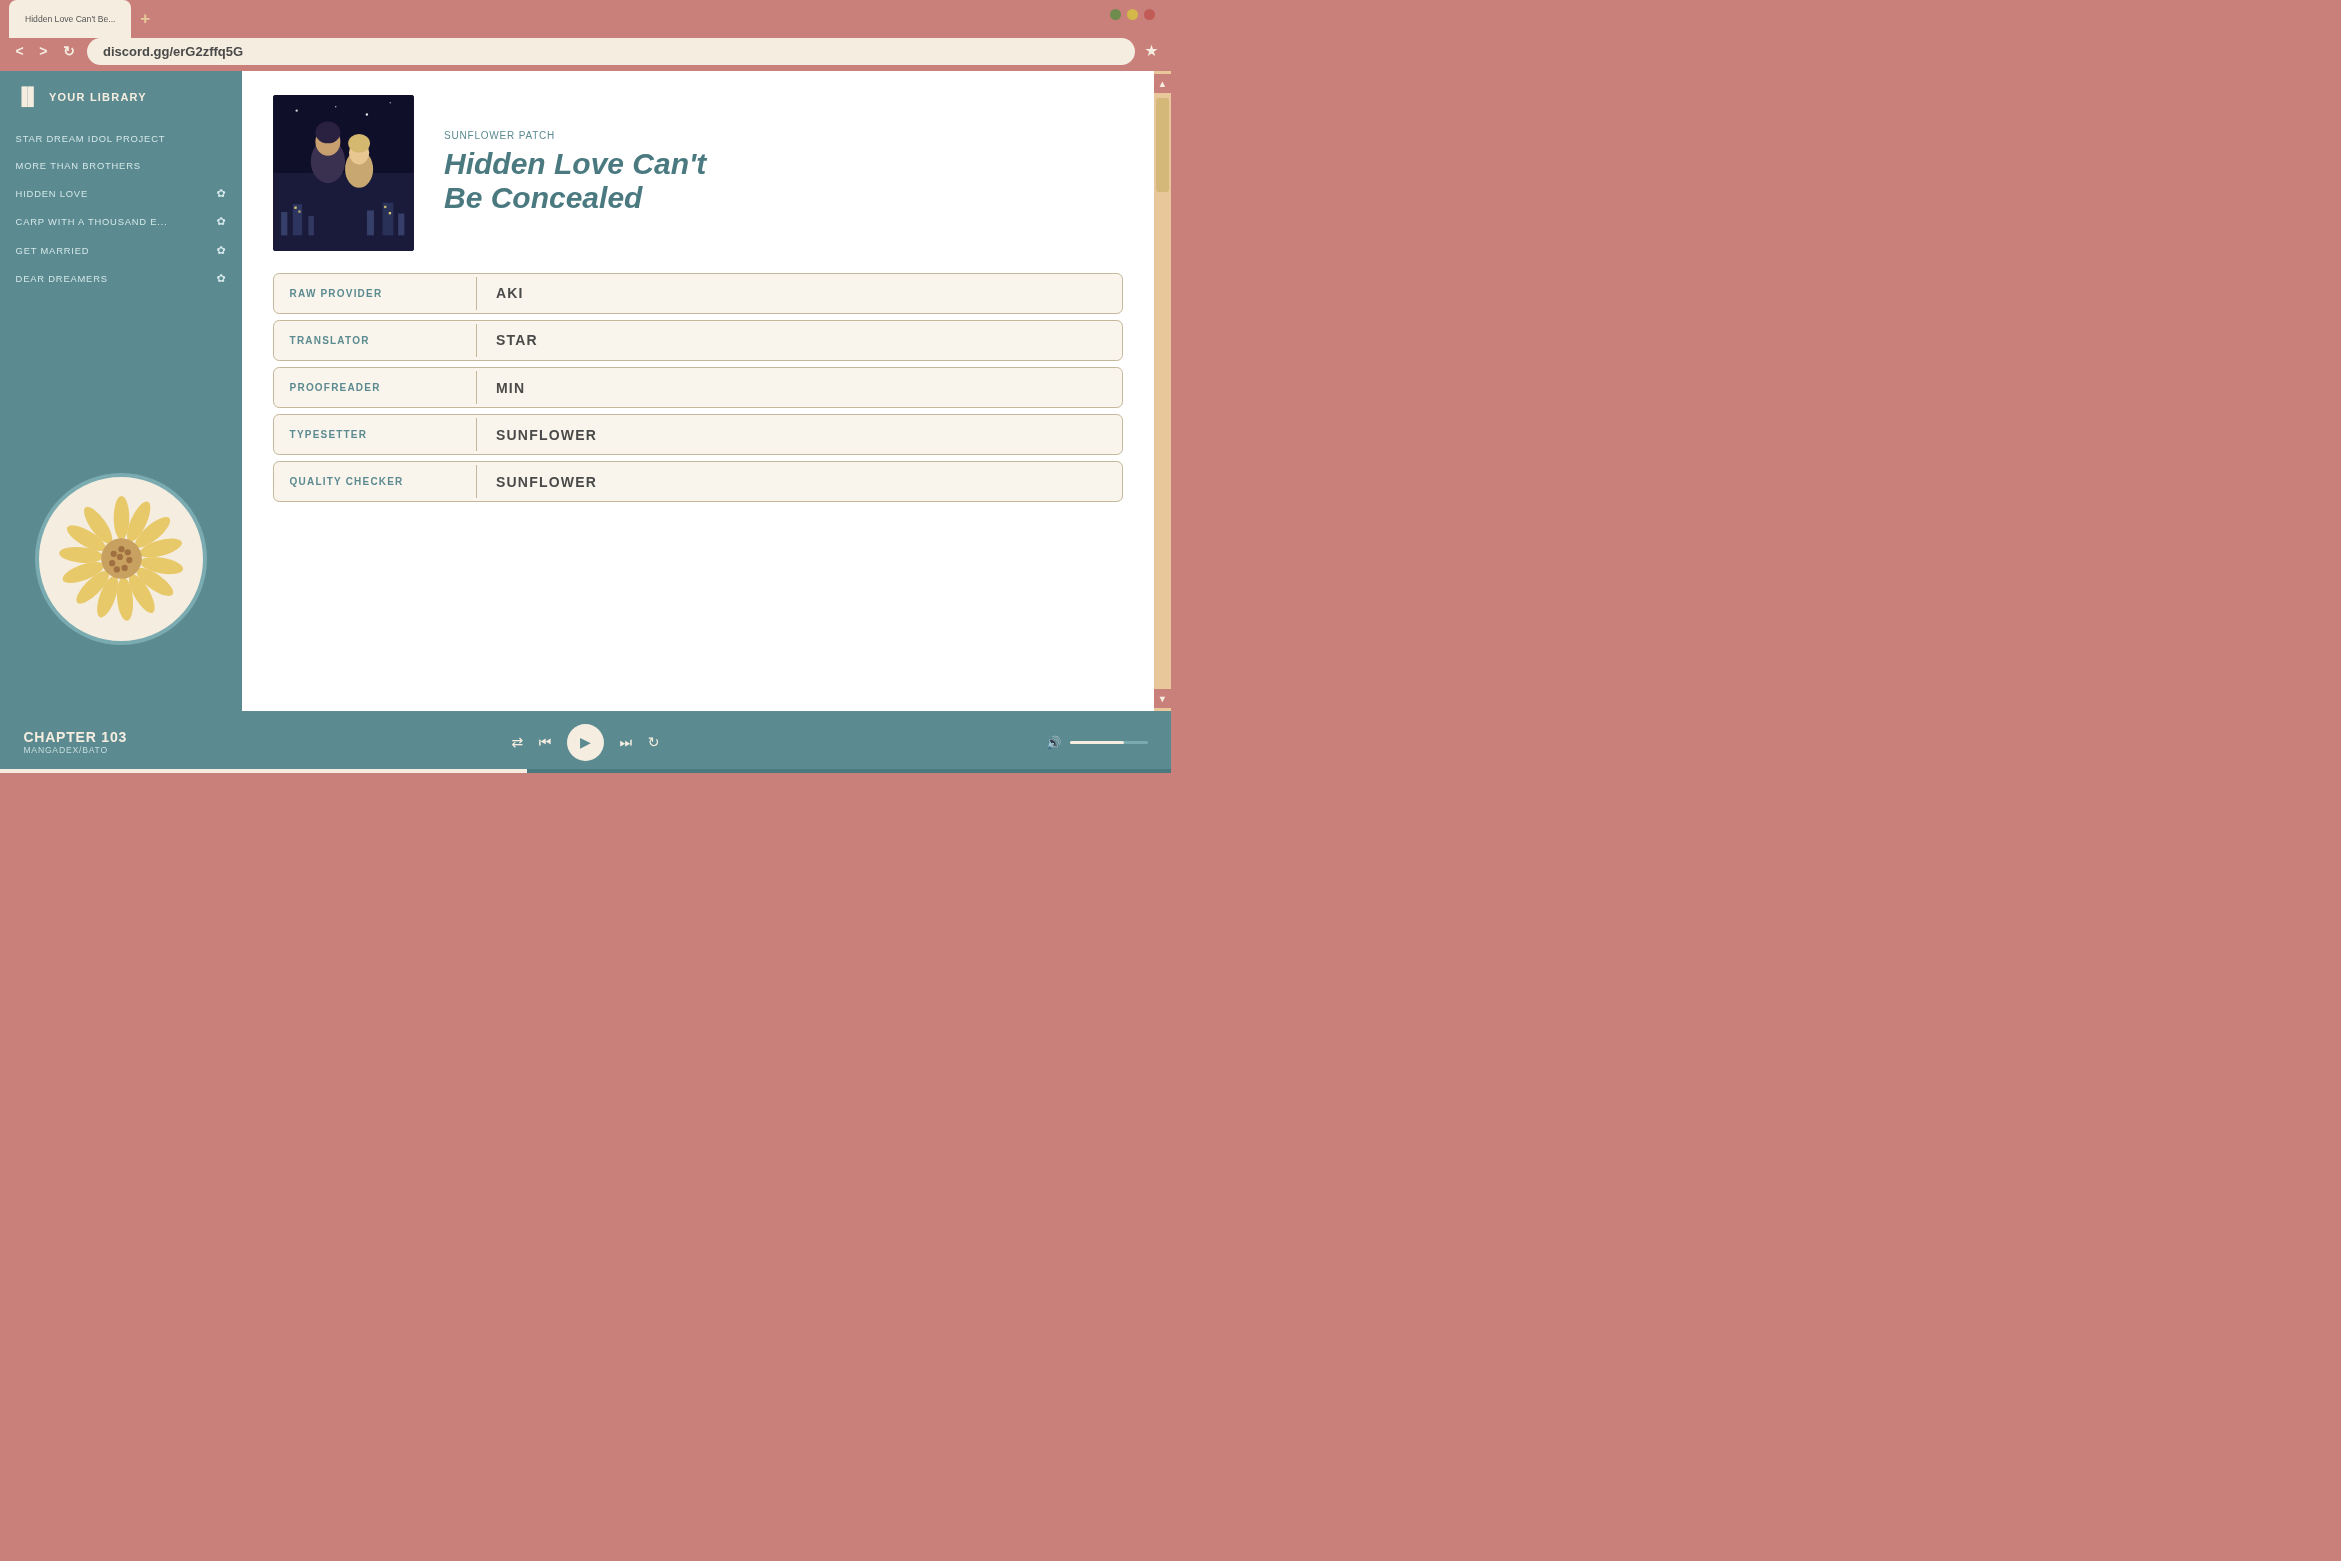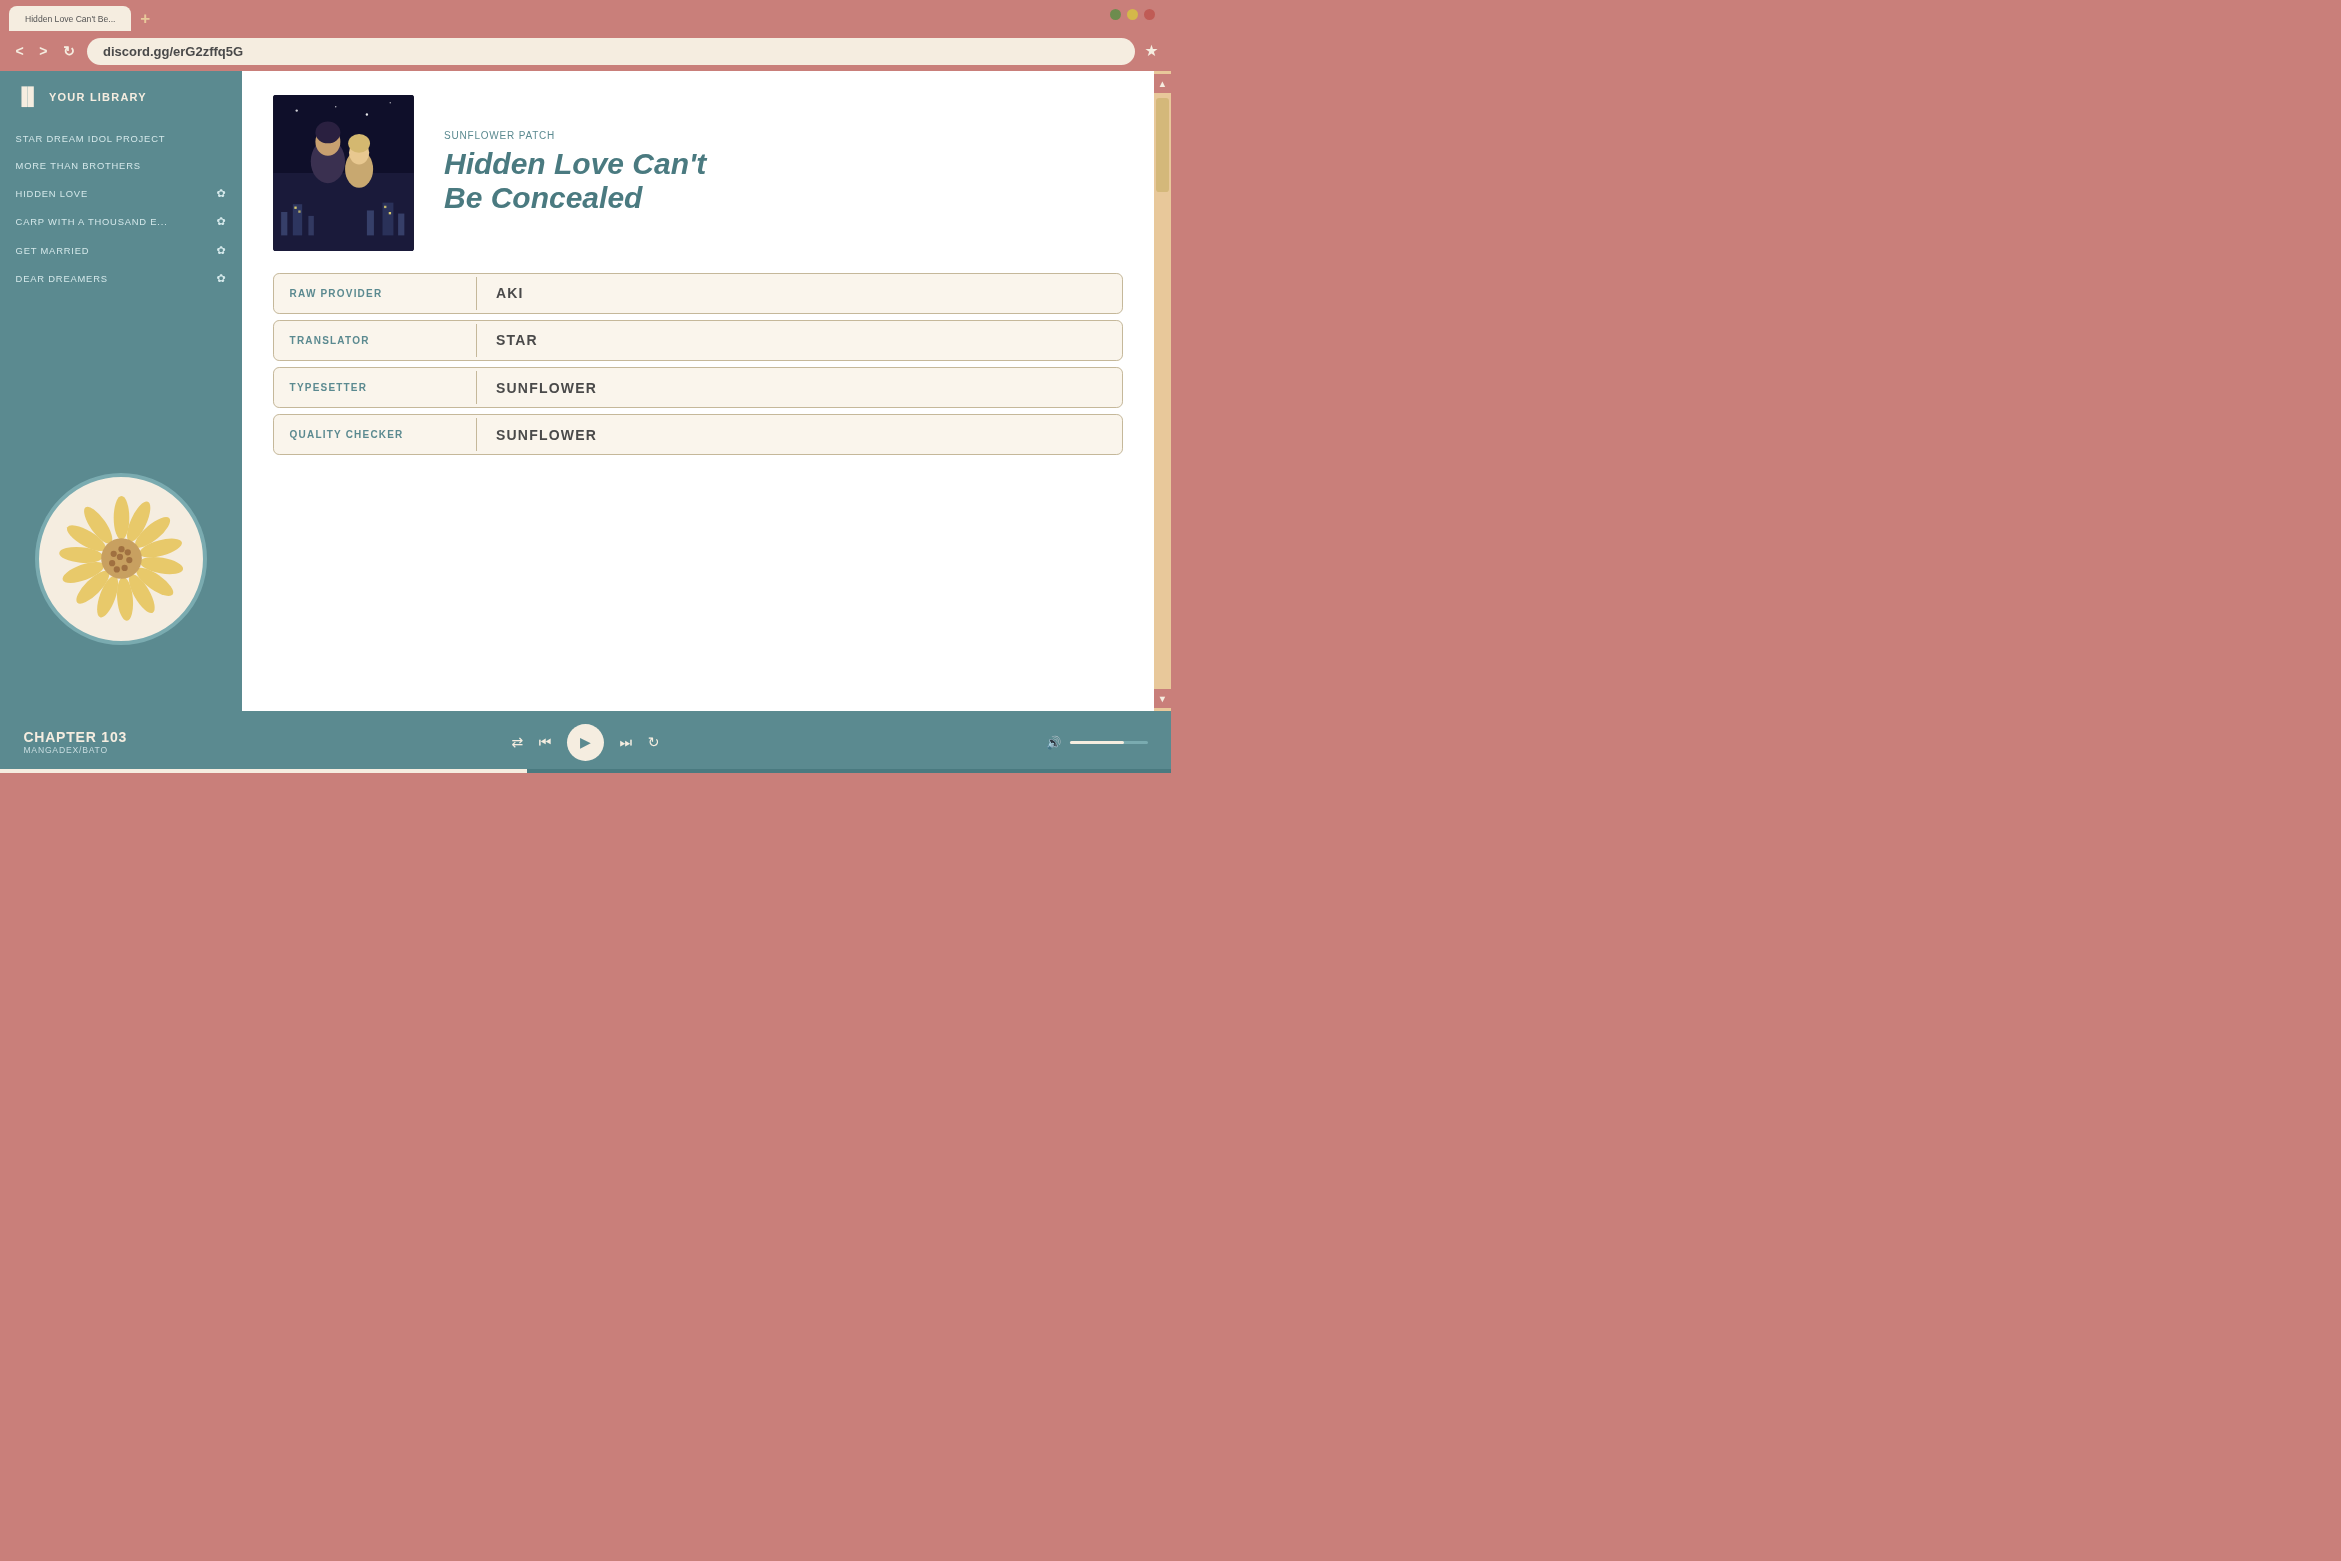--- a/index.html
+++ b/index.html
@@ -27,21 +27,21 @@
       position: relative;
     }
 
     .tab {
       background: #e8c89a;
       border-radius: 7.8px 7.8px 0 0;
       padding: 4.7px 15.6px;
       font-size: 8.6px;
       color: #888;
       margin-right: 3.1px;
-      height: 25px;
+      height: 38px;
       display: flex;
       align-items: center;
     }
 
     .tab.active {
       background: #f5ede0;
       color: #555;
     }
 
     .tab-add {
@@ -604,20 +604,24 @@
     <div class="credits-table">
       <div class="credit-row">
         <div class="credit-role">RAW PROVIDER</div>
         <div class="credit-name">AKI</div>
       </div>
       <div class="credit-row">
         <div class="credit-role">TRANSLATOR</div>
         <div class="credit-name">STAR</div>
       </div>
       <div class="credit-row">
+        <div class="credit-role">PROOFREADER</div>
+        <div class="credit-name">MIN</div>
+      </div>
+      <div class="credit-row">
         <div class="credit-role">TYPESETTER</div>
         <div class="credit-name">SUNFLOWER</div>
       </div>
       <div class="credit-row">
         <div class="credit-role">QUALITY CHECKER</div>
         <div class="credit-name">SUNFLOWER</div>
       </div>
     </div>
   </div>
 

